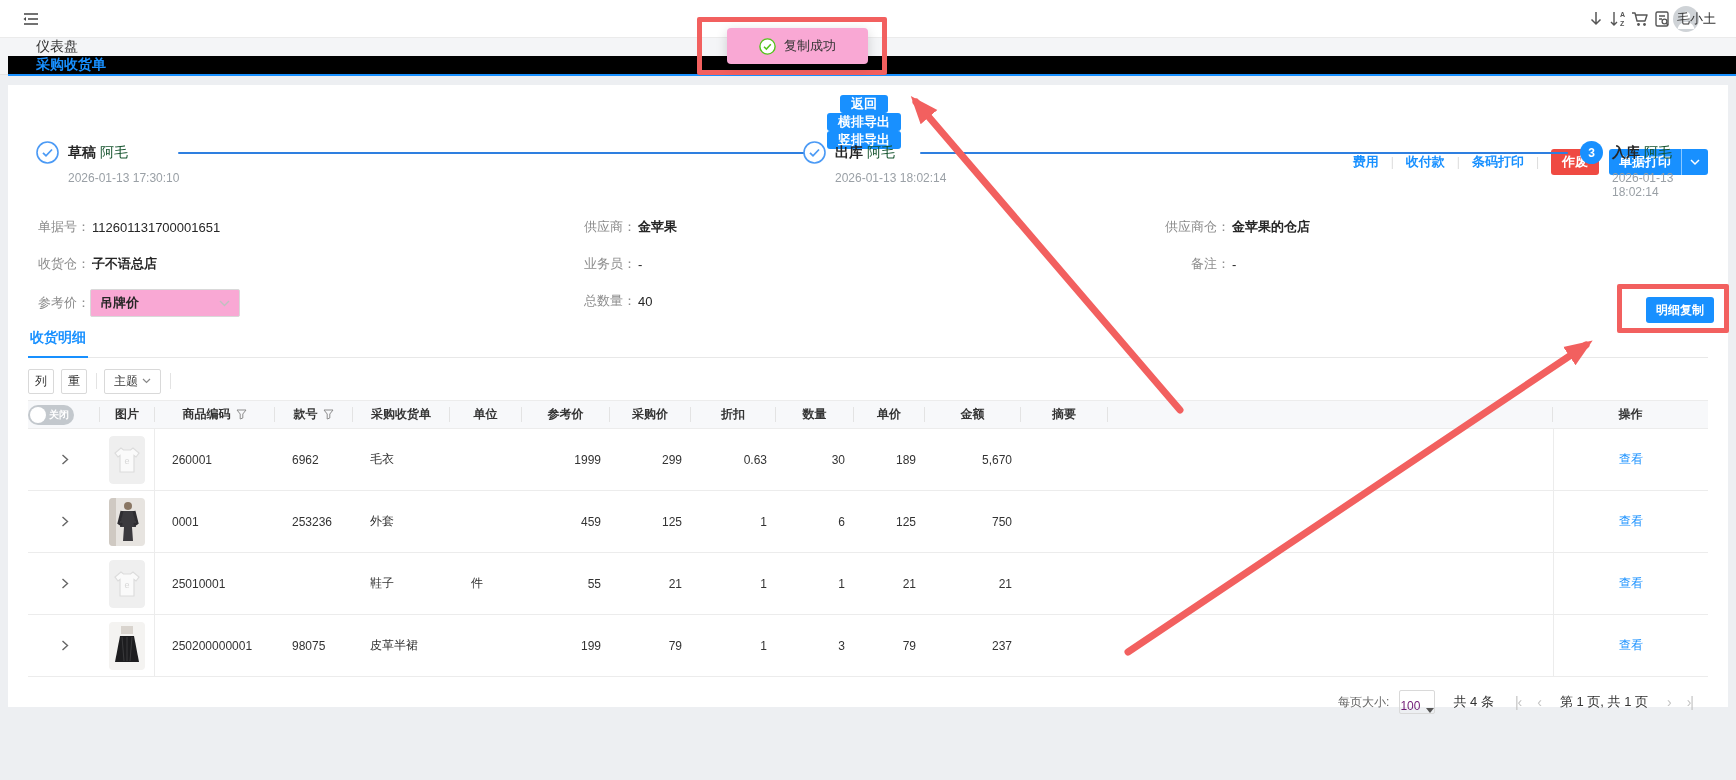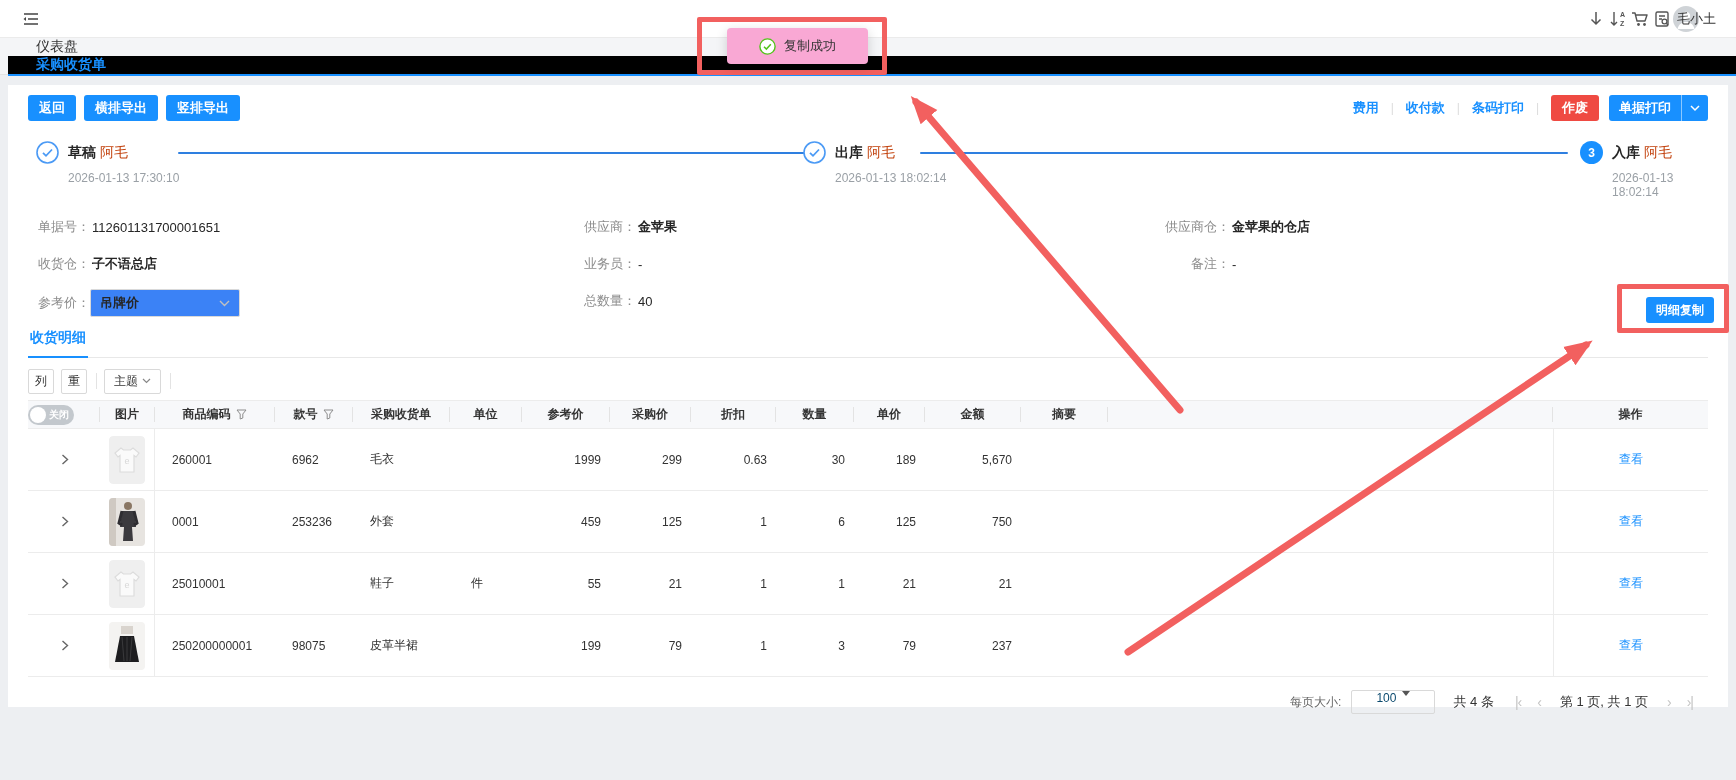--- a/index.html
+++ b/index.html
@@ -16,49 +16,49 @@
 
   
   .tabbar{height:37px;background:#f4f5f7;border-bottom:1px solid #e3e3e3;display:flex;padding-left:8px;flex-direction:column;}
   .tab{height:37px;display:flex;align-items:center;padding:0 28px;font-size:14px;color:#333;cursor:pointer;}
   .tab.active{background:#000000;color:#1890ff;font-weight:bold;border-bottom:2px solid #1890ff;}
 
   
   .card{margin:10px 8px 0;background:#fff;height:622px;padding:10px 20px 0;position:relative;}
 
   
-  .toolbar{display:flex;align-items:flex-start;height:28px;}
+  .toolbar{display:flex;align-items:center;height:28px;flex-direction:column;}
   .btn{background:#1890ff;color:#fff;border:none;border-radius:3px;font-size:13px;font-weight:bold;height:26px;padding:0 11px;margin-right:8px;cursor:pointer;font-family:inherit;}
   .btn-danger{background:#ef4a42;margin-right:10px;}
   .tb-links{margin-left:auto;display:flex;align-items:center;}
   .lnk{color:#1890ff;font-size:13px;font-weight:bold;cursor:pointer;}
   .vsep{color:#dcdcdc;margin:0 12px;font-size:12px;}
   .btn-split{display:flex;align-items:center;margin-right:0;padding:0;}
   .btn-split .lbl{padding:0 10px;}
   .btn-split .dd{border-left:1px solid rgba(255,255,255,.5);padding:0 8px;height:26px;display:flex;align-items:center;}
 
   
   .steps{position:relative;height:58px;margin-top:18px;}
   .step{position:absolute;top:0;display:flex;align-items:flex-start;}
   .step-ic{width:23px;height:23px;flex:0 0 23px;margin-right:9px;}
   .badge3{width:23px;height:23px;border-radius:50%;background:#1890ff;color:#fff;font-size:12px;font-weight:bold;display:flex;align-items:center;justify-content:center;}
   .step-name{font-size:14px;font-weight:bold;color:#262626;line-height:23px;}
-  .step-user{font-size:14px;color:#c2410c;font-weight:normal;}
+  .step-user{font-size:14px;color:#14532d;font-weight:normal;}
   .step-time{font-size:12px;color:#9aa0a6;margin-top:7px;}
   .step-line{position:absolute;top:11px;height:2px;background:#2e7fe0;border-radius:1px;}
 
   
   .fields{display:grid;grid-template-columns:540px 580px 1fr;margin-top:16px;row-gap:13px;}
   .field{display:flex;align-items:center;height:24px;}
   .f-label{color:#8c8c8c;font-size:13px;text-align:right;flex:0 0 auto;}
   .f-label::after{content:"：";}
   .f-val{color:#262626;font-size:13px;margin-left:2px;}
   .f-val.bold{font-weight:bold;}
   .c1 .f-label{width:62px;} .c2 .f-label{width:68px;} .c3 .f-label{width:82px;}
-  .select{display:flex;align-items:center;justify-content:space-between;border:1px solid #d9d9d9;border-radius:2px;width:150px;height:28px;padding:0 9px;cursor:pointer;background:#3b82f6;}
+  .select{display:flex;align-items:center;justify-content:space-between;border:1px solid #d9d9d9;border-radius:2px;width:150px;height:28px;padding:0 9px;cursor:pointer;background:#f9a8d4;}
   .select .f-val{margin-left:0;font-weight:bold;}
 
   
   .section-row{margin-top:10px;border-bottom:1px solid #e8e8e8;}
   .detail-tab{display:inline-block;color:#1890ff;font-size:14px;font-weight:bold;padding:2px 2px 9px;border-bottom:2px solid #1890ff;margin-bottom:-1px;cursor:pointer;}
 
   
   .controls{margin-top:10px;display:flex;align-items:center;height:26px;}
   .mini-btn{min-width:26px;height:25px;background:#fff;border:1px solid #d9d9d9;border-radius:2px;font-size:12px;color:#333;display:inline-flex;align-items:center;justify-content:center;padding:0 5px;margin-right:7px;cursor:pointer;gap:4px;font-family:inherit;}
   .csep{width:1px;height:16px;background:#e3e3e3;margin:0 7px 0 2px;}
@@ -78,21 +78,21 @@
   .view-link{color:#1890ff;font-size:12px;cursor:pointer;}
   .pimg{width:36px;height:48px;border-radius:4px;overflow:hidden;}
 
   
   .switch{width:46px;height:20px;border-radius:10px;background:#c3c8cd;display:flex;align-items:center;padding:2px;cursor:pointer;}
   .knob{width:16px;height:16px;border-radius:50%;background:#fff;flex:0 0 16px;}
   .sw-label{color:#fff;font-size:10px;margin-left:3px;}
 
   
   .pagination{display:flex;align-items:center;justify-content:flex-end;margin-top:13px;padding-right:12px;gap:10px;font-size:12px;color:#666;}
-  .ps-select{border:1px solid #d9d9d9;border-radius:2px;height:24px;display:flex;align-items:flex-start;gap:6px;padding:0 24px;cursor:pointer;color:#0c4a6e;}
+  .ps-select{border:1px solid #d9d9d9;border-radius:2px;height:24px;display:flex;align-items:flex-end;gap:6px;padding:0 0;cursor:pointer;color:#701a75;}
   .caret{width:0;height:0;border-left:4px solid transparent;border-right:4px solid transparent;border-top:5px solid #555;}
   .total{color:#333;font-size:13px;margin:0 8px;}
   .pg-ic{color:#c4c4c4;font-size:14px;letter-spacing:-1px;cursor:pointer;padding:0 3px;}
   .pg-info{color:#333;font-size:13px;margin:0 6px;}
 
   
   .toast{position:absolute;left:727px;top:28px;height:36px;background:#f9a8d4;border-radius:4px;box-shadow:0 3px 12px rgba(0,0,0,.16);display:flex;align-items:center;gap:8px;padding:0 32px;font-size:13px;color:#333;z-index:30;}
   .annot-box{position:absolute;border:5px solid #f2605f;border-radius:2px;z-index:25;pointer-events:none;}
   .box-toast{left:697px;top:17px;width:190px;height:58px;}
   .box-copy{left:1617px;top:284px;width:112px;height:49px;}

